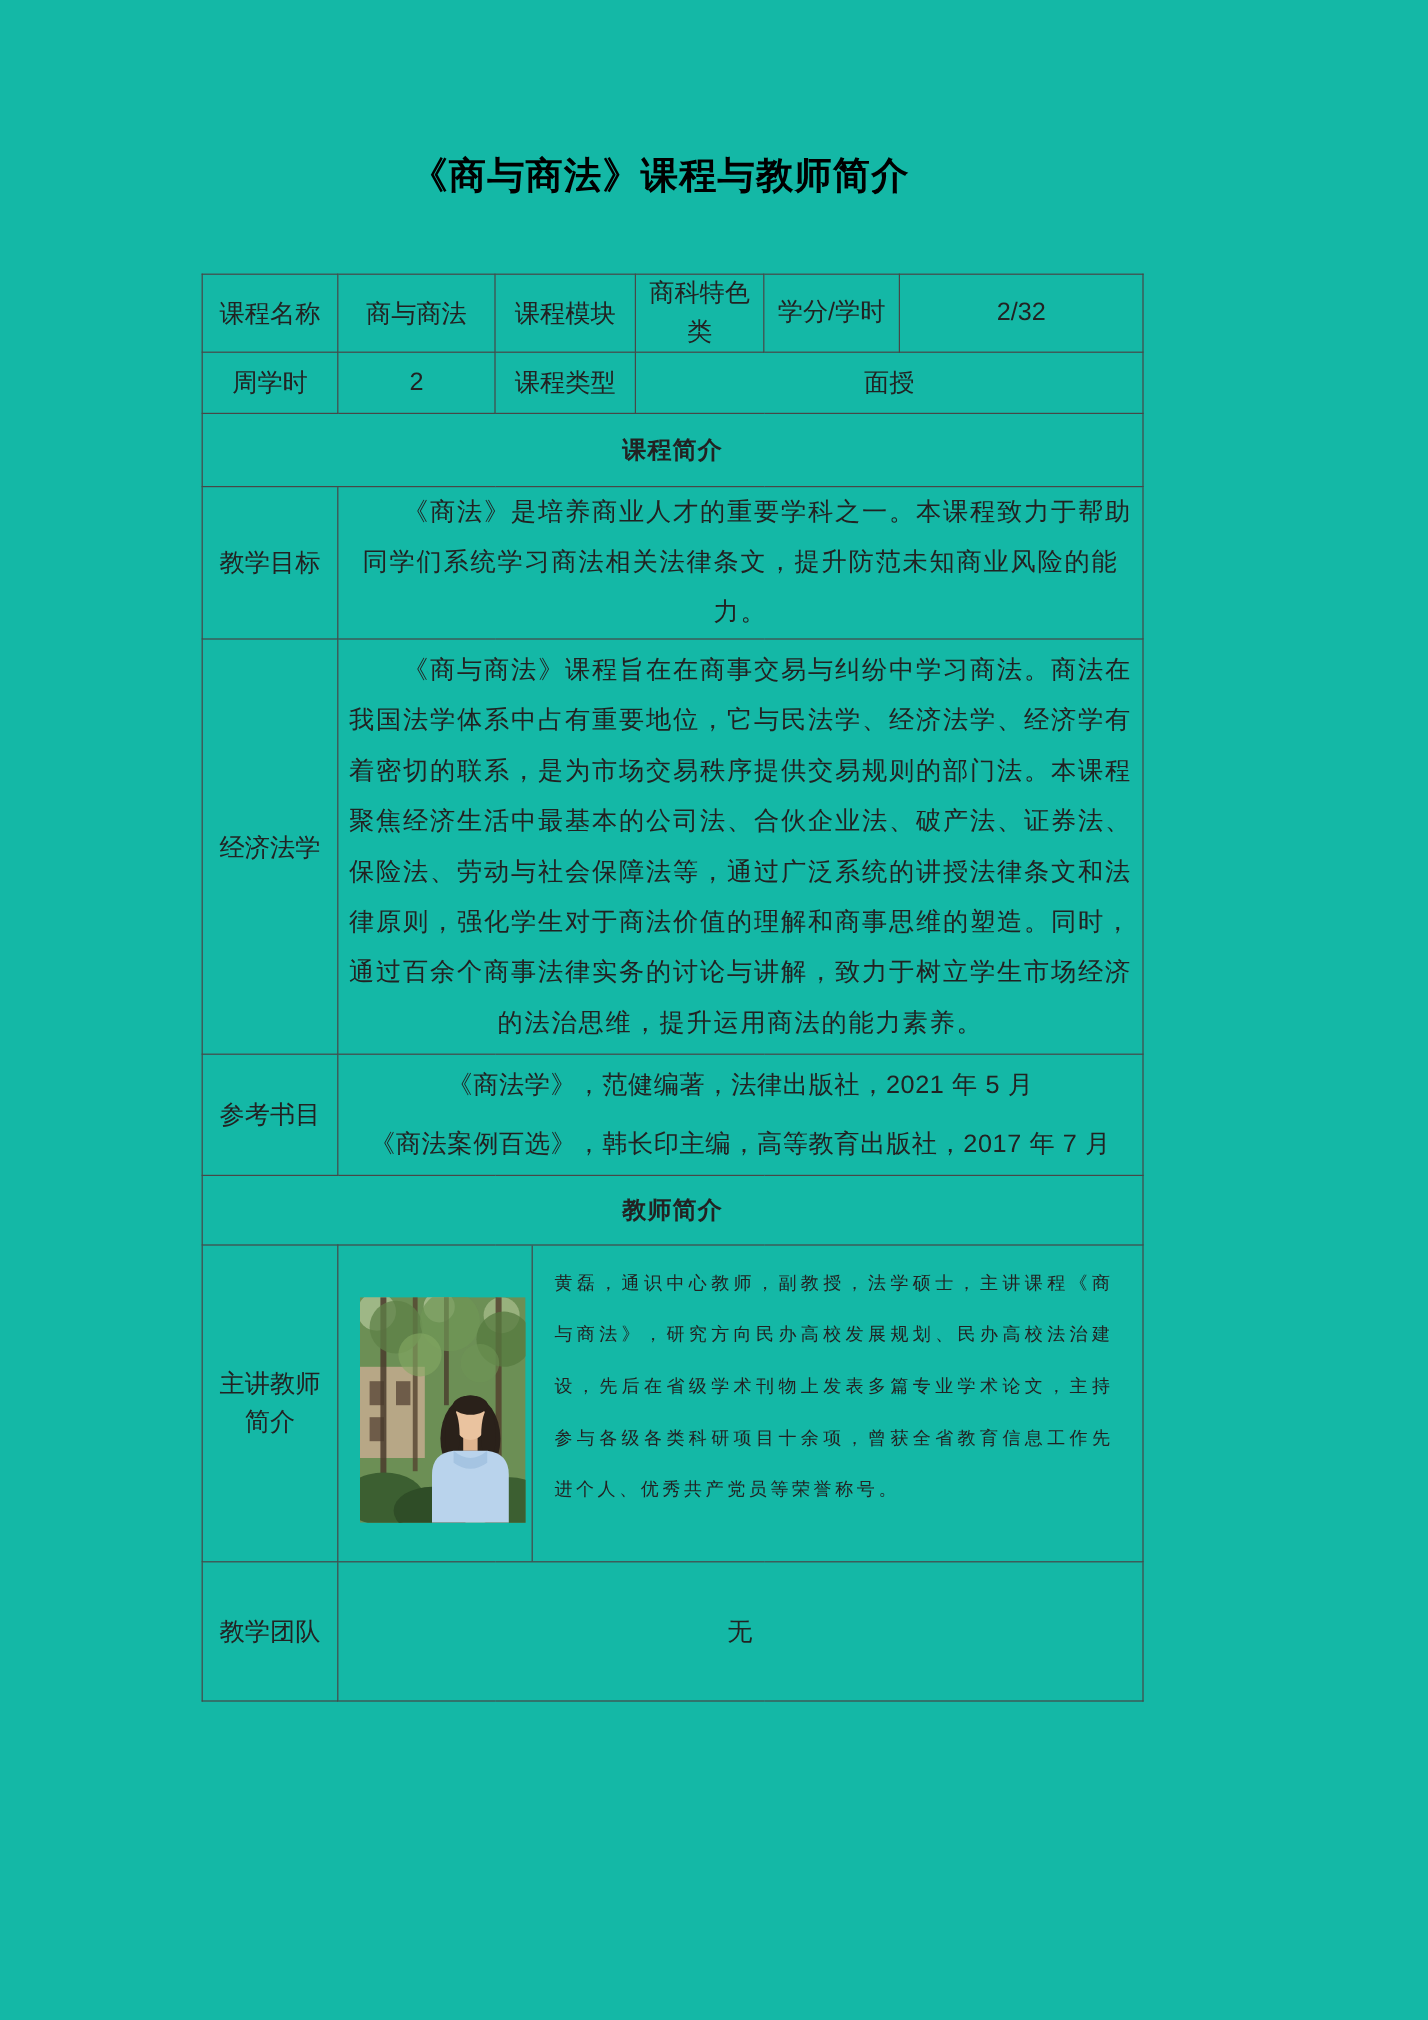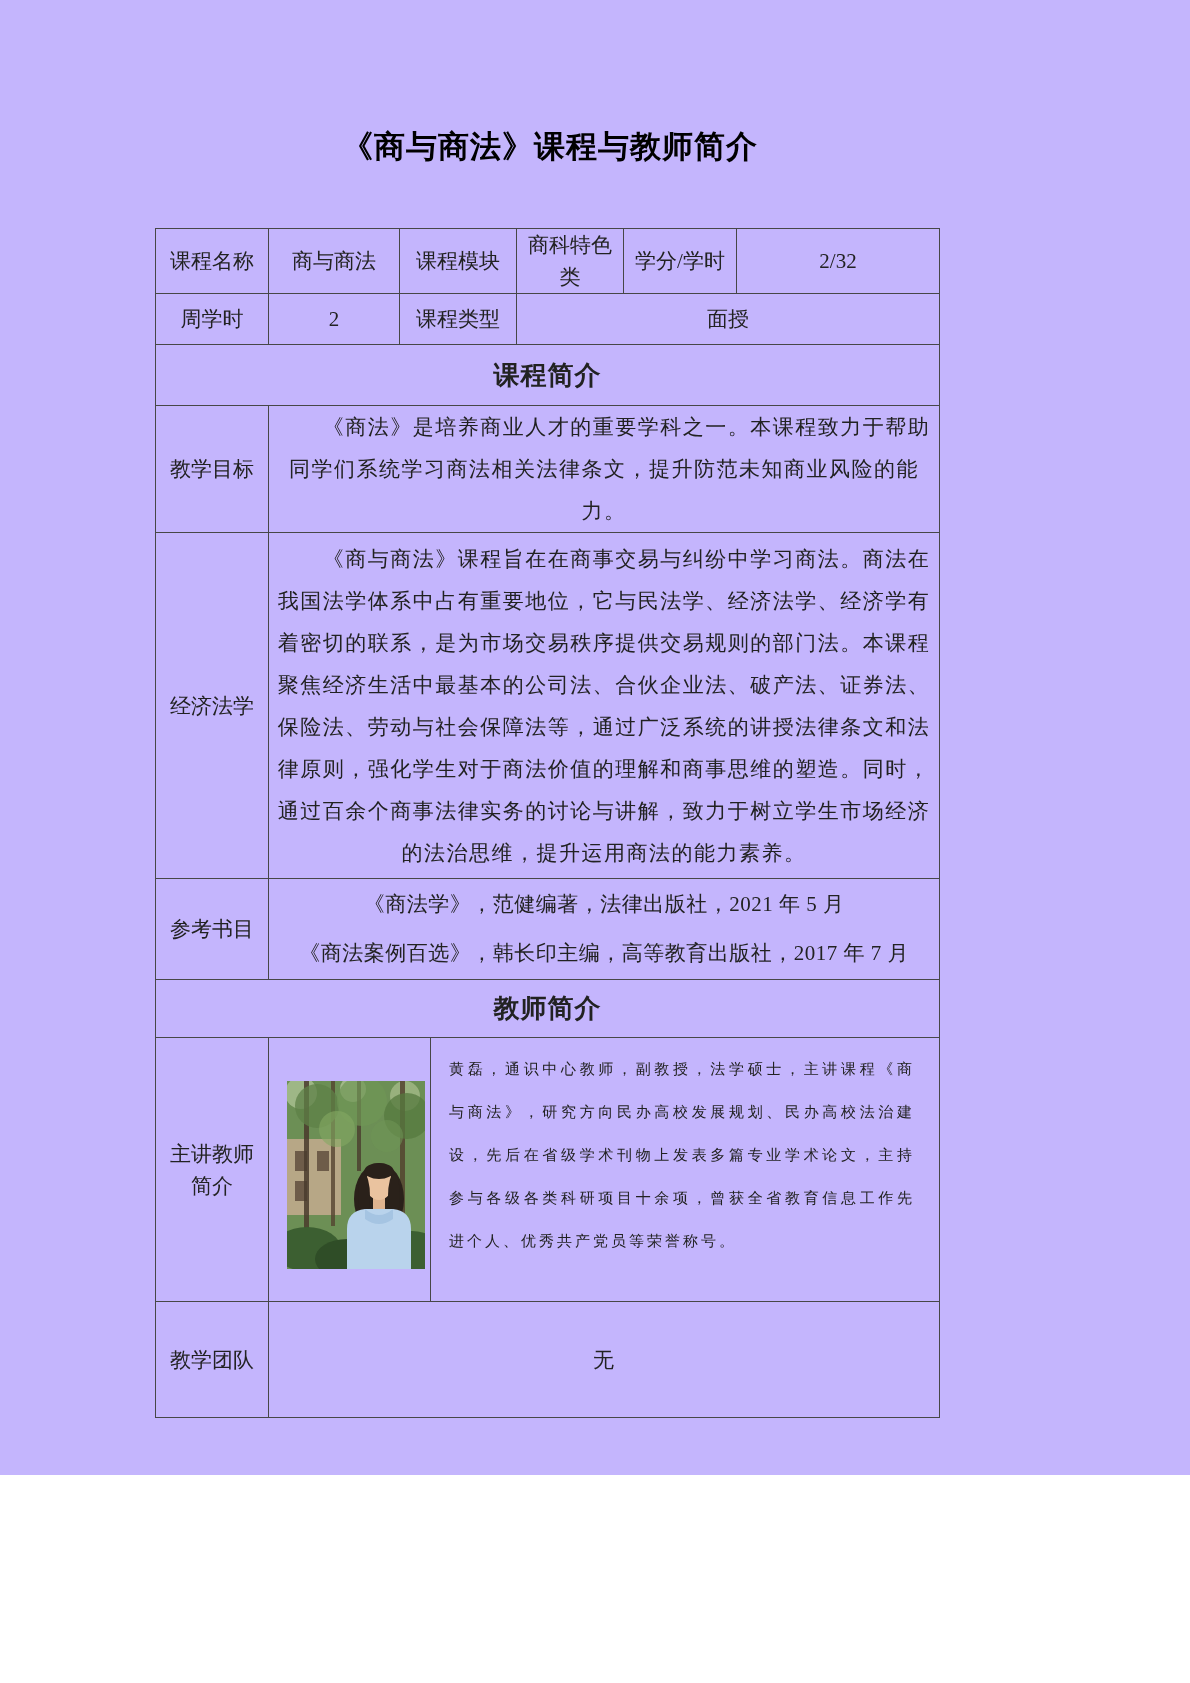--- a/index.html
+++ b/index.html
@@ -1,44 +1,44 @@
 <!DOCTYPE html>
 <html><head>
 <meta charset="utf-8">
 <style>
   html,body { margin:0; padding:0; background:#ffffff; }
   .page {
-    position:relative; width:1190px; height:1475px; background:#c4b5fd;
-    font-family:Liberation Serif, serif; color:#1c1c1c;
+    position:relative; width:1190px; height:1683px; background:#14b8a6;
+    font-family:Liberation Sans, sans-serif; color:#1c1c1c;
     overflow:hidden;
   }
   .doc-title {
     position:absolute; top:126px; left:158px; width:784px;
     text-align:center; font-size:31px; font-weight:bold; letter-spacing:1px;
     color:#000;
   }
   table.info-table {
-    position:absolute; top:228px; left:155px; width:785px;
+    position:absolute; top:228px; left:168px; width:785px;
     border-collapse:collapse; table-layout:fixed; font-size:21px;
   }
   table.info-table td {
     border:1.5px solid #474747; text-align:center; vertical-align:middle;
     padding:0 6px; color:#222;
   }
   tr.r1 td { height:62px; }
   tr.r2 td { height:50px; }
   tr.r3 td { height:55px; }
   tr.r4 td { height:60px; }
   tr.r5 td { height:105px; }
   tr.r6 td { height:345px; }
   tr.r7 td { height:100px; }
   tr.r8 td { height:57px; }
   tr.r9 td { height:263px; }
   tr.r10 td { height:115px; }
-  td.section-header { font-weight:bold; font-size:26px; letter-spacing:1px; color:#000; }
+  td.section-header { font-weight:bold; font-size:20px; letter-spacing:1px; color:#000; }
   td.para-cell {
     text-align:justify; padding:0 14px; line-height:42px;
     letter-spacing:1.5px;
     margin-left:44px;
   }
   .indent2 { text-indent:45px; }
   td.refs-cell { text-align:left; vertical-align:middle; padding:0 14px; line-height:49px; letter-spacing:0.5px; }
   td.bio-cell { padding:0; }
   .bio-wrap { display:flex; height:263px; align-items:stretch; }
   .photo-box {

